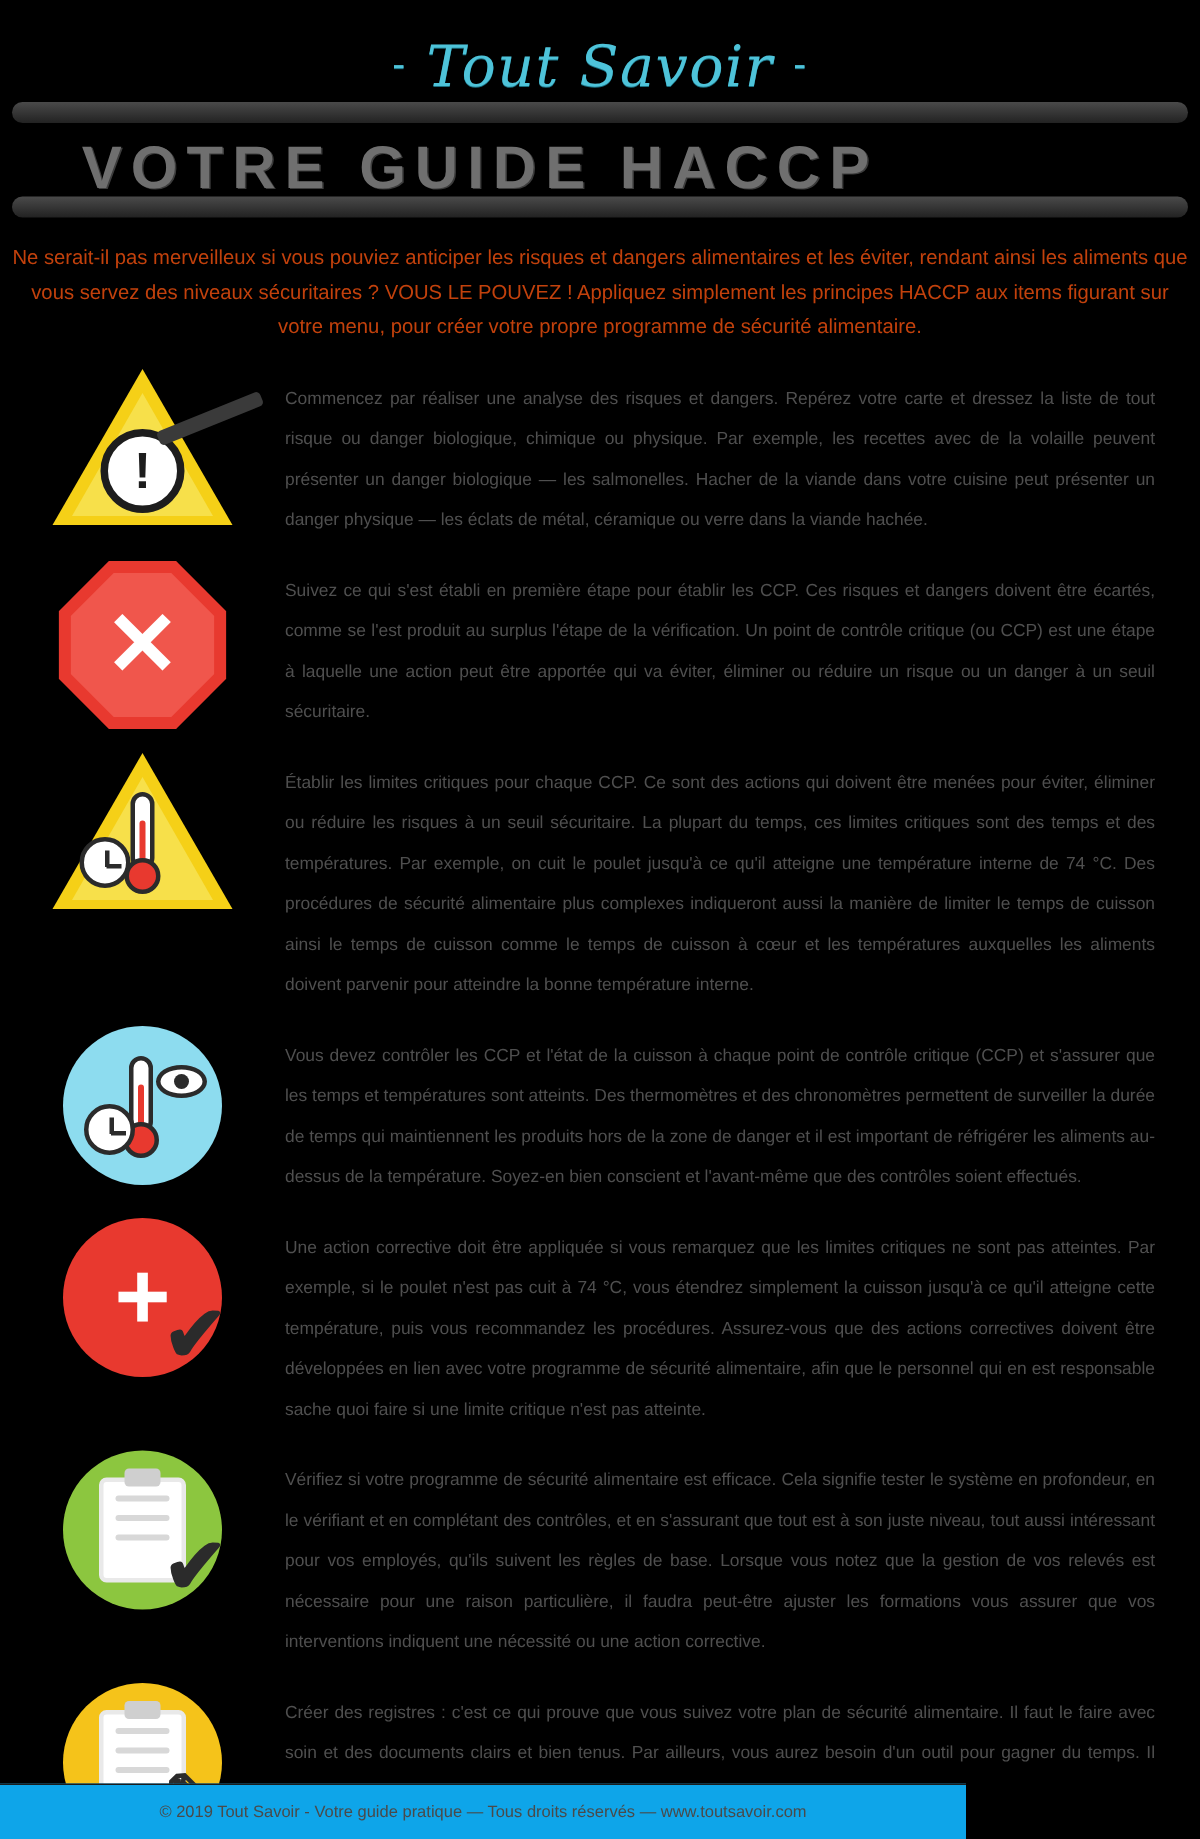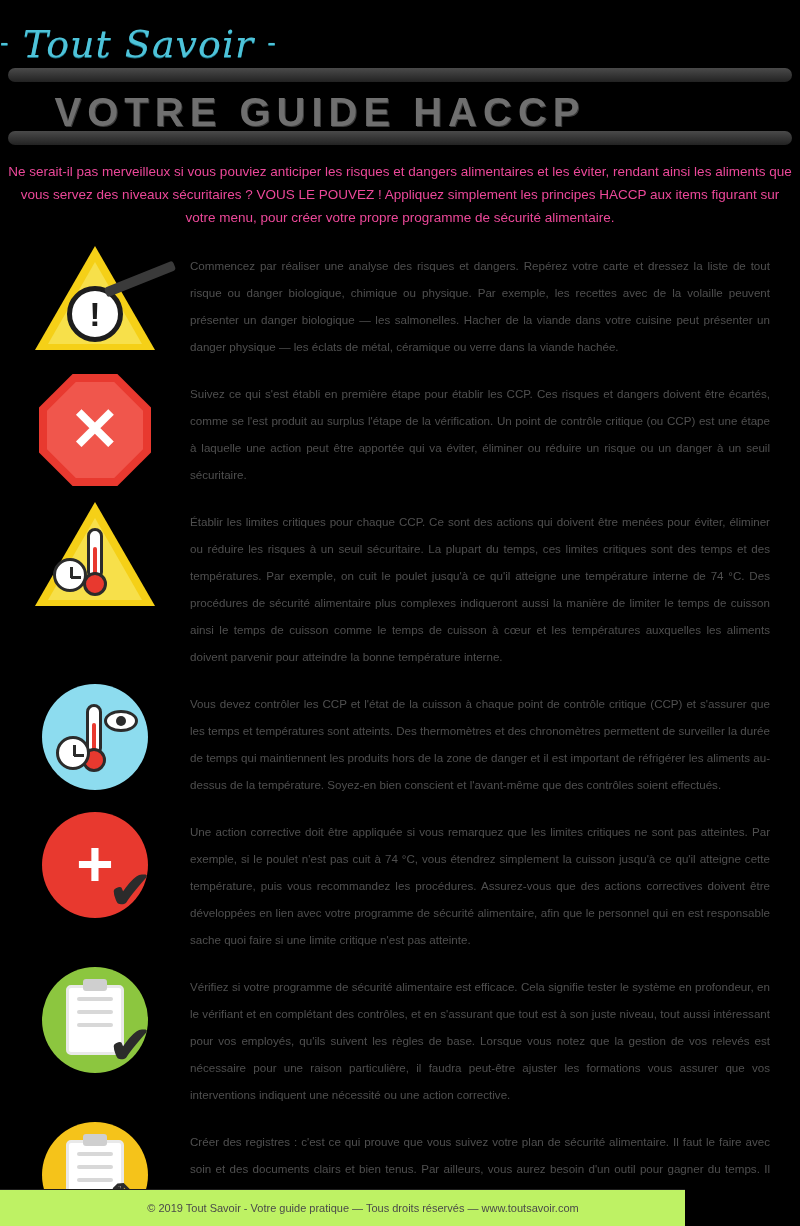--- a/index.html
+++ b/index.html
@@ -12,21 +12,21 @@
     position:relative;
   }
   .page{
     position:relative;
     width:800px;height:1226px;
     background:#000;
   }
   
   .brand{
     position:absolute;top:22px;left:0;width:800px;
-    text-align:left;
+    text-align:center;
     color:#4ec3d9;
     font-family:"DejaVu Serif", serif;
     font-style:italic;
     font-size:38px;
     letter-spacing:1px;
     text-shadow:0 1px 0 #1a6f80;
   }
   .brand .dash{font-family:"Liberation Sans",sans-serif;font-style:normal;font-size:26px;vertical-align:6px;}
   .bar{
     position:absolute;left:8px;width:784px;height:14px;
@@ -40,21 +40,21 @@
     text-align:center;
     color:#6f6f6f;
     font-size:40px;
     font-weight:bold;
     letter-spacing:6px;
     text-shadow:1px 1px 0 #3c3c3c;
   }
   .intro{
     position:absolute;top:160px;left:6px;width:788px;
     font-size:13.5px;line-height:23px;
-    color:#ec4899;
+    color:#c2410c;
     text-align:center;
   }
   
   .steps{position:absolute;top:240px;left:0;width:800px;}
   .step{
     position:relative;
     display:flex;
     align-items:flex-start;
     margin-bottom:8px;
     min-height:104px;
@@ -158,24 +158,23 @@
   .clock:after{content:"";position:absolute;left:15px;top:15px;width:10px;height:3px;background:#2b2b2b;}
   .eye{
     position:absolute;right:10px;top:26px;width:34px;height:22px;border-radius:50%/50%;
     background:#fff;border:3px solid #2b2b2b;box-sizing:border-box;
     display:flex;align-items:center;justify-content:center;
   }
   .eye:after{content:"";width:10px;height:10px;border-radius:50%;background:#2b2b2b;}
   
   .footer{
     position:absolute;left:0;bottom:0;width:644px;height:36px;
-    background:#bef264;color:#4a4a4a;
+    background:#0ea5e9;color:#4a4a4a;
     font-size:11px;display:flex;align-items:center;justify-content:center;
     border-top:1px solid #1c1c1c;
-    padding-left:41px;
   }
 </style>
 </head>
 <body>
 
 <div class="page">
 
   <div class="brand">
     <span class="dash">-</span>
     <span>Tout Savoir</span>

